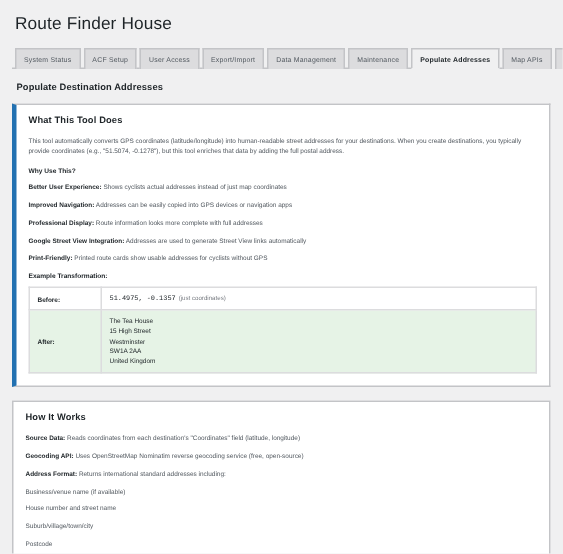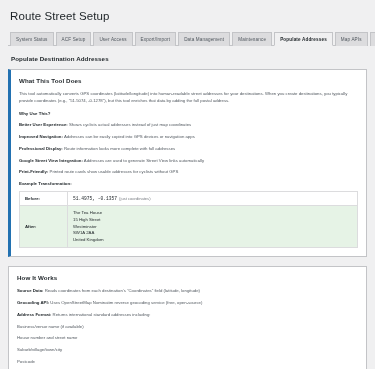--- a/index.html
+++ b/index.html
@@ -144,21 +144,21 @@
     padding-top: 4px;
     padding-bottom: 4px;
   }
   .addr-line { display: block; }
 </style>
 </head>
 <body>
 
 <div class="wrap">
 
-  <div class="page-title">Route Street Setup</div>
+  <div class="page-title">Route Finder House</div>
 
   <div class="nav-tabs">
       <div class="nav-tab">System Status</div>
       <div class="nav-tab">ACF Setup</div>
       <div class="nav-tab">User Access</div>
       <div class="nav-tab">Export/Import</div>
       <div class="nav-tab">Data Management</div>
       <div class="nav-tab">Maintenance</div>
       <div class="nav-tab active">Populate Addresses</div>
       <div class="nav-tab">Map APIs</div>

